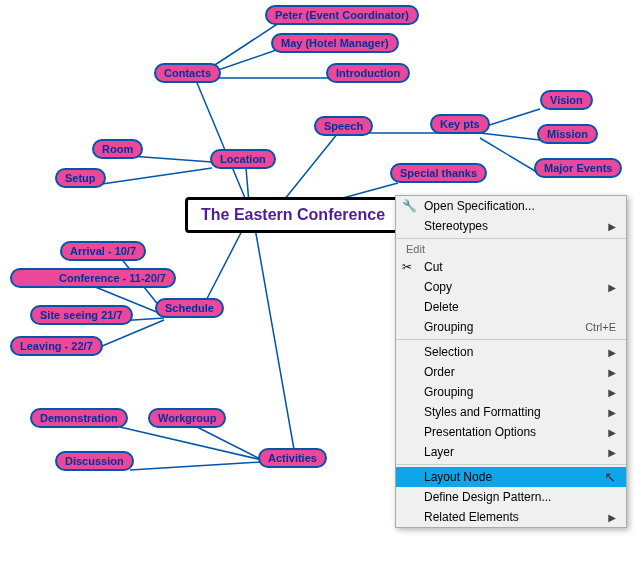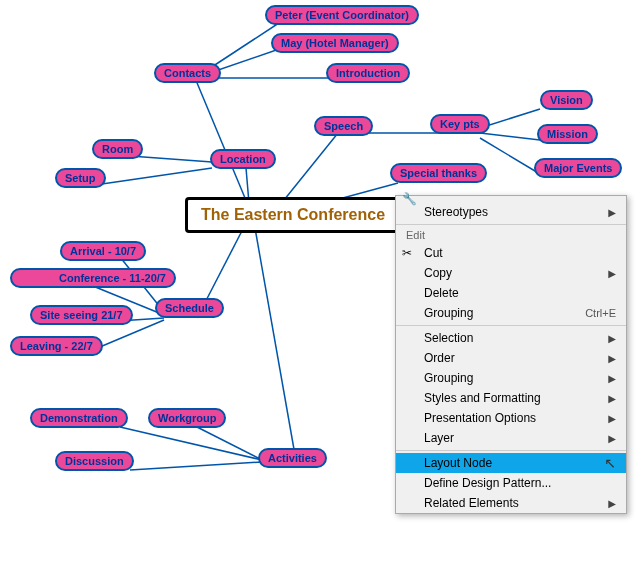--- a/index.html
+++ b/index.html
@@ -39,21 +39,21 @@
       color: #003399;
       white-space: nowrap;
       font-weight: bold;
     }
 
     .node.center {
       background: #ffffff;
       border: 3px solid #000000;
       border-radius: 4px;
       font-size: 16px;
-      color: #a16207;
+      color: #4c1d95;
       padding: 6px 13px;
       font-weight: bold;
     }
 
     
     #context-menu {
       position: absolute;
       top: 195px;
       left: 395px;
       width: 232px;
@@ -213,20 +213,21 @@
   <div class="node" style="left:148px; top:408px;">Workgroup</div>
 
   <div class="node" style="left:55px; top:451px;">Discussion</div>
 
 </div>
 
 <div id="context-menu">
 
   <div class="menu-item">
     <span class="menu-icon">🔧</span>
+    <span>Open Specification...</span>
   </div>
 
   <div class="menu-item">
     <span>Stereotypes</span>
     <span class="arrow">▶</span>
   </div>
 
   <div class="menu-separator"></div>
 
   <div class="menu-section-label">

